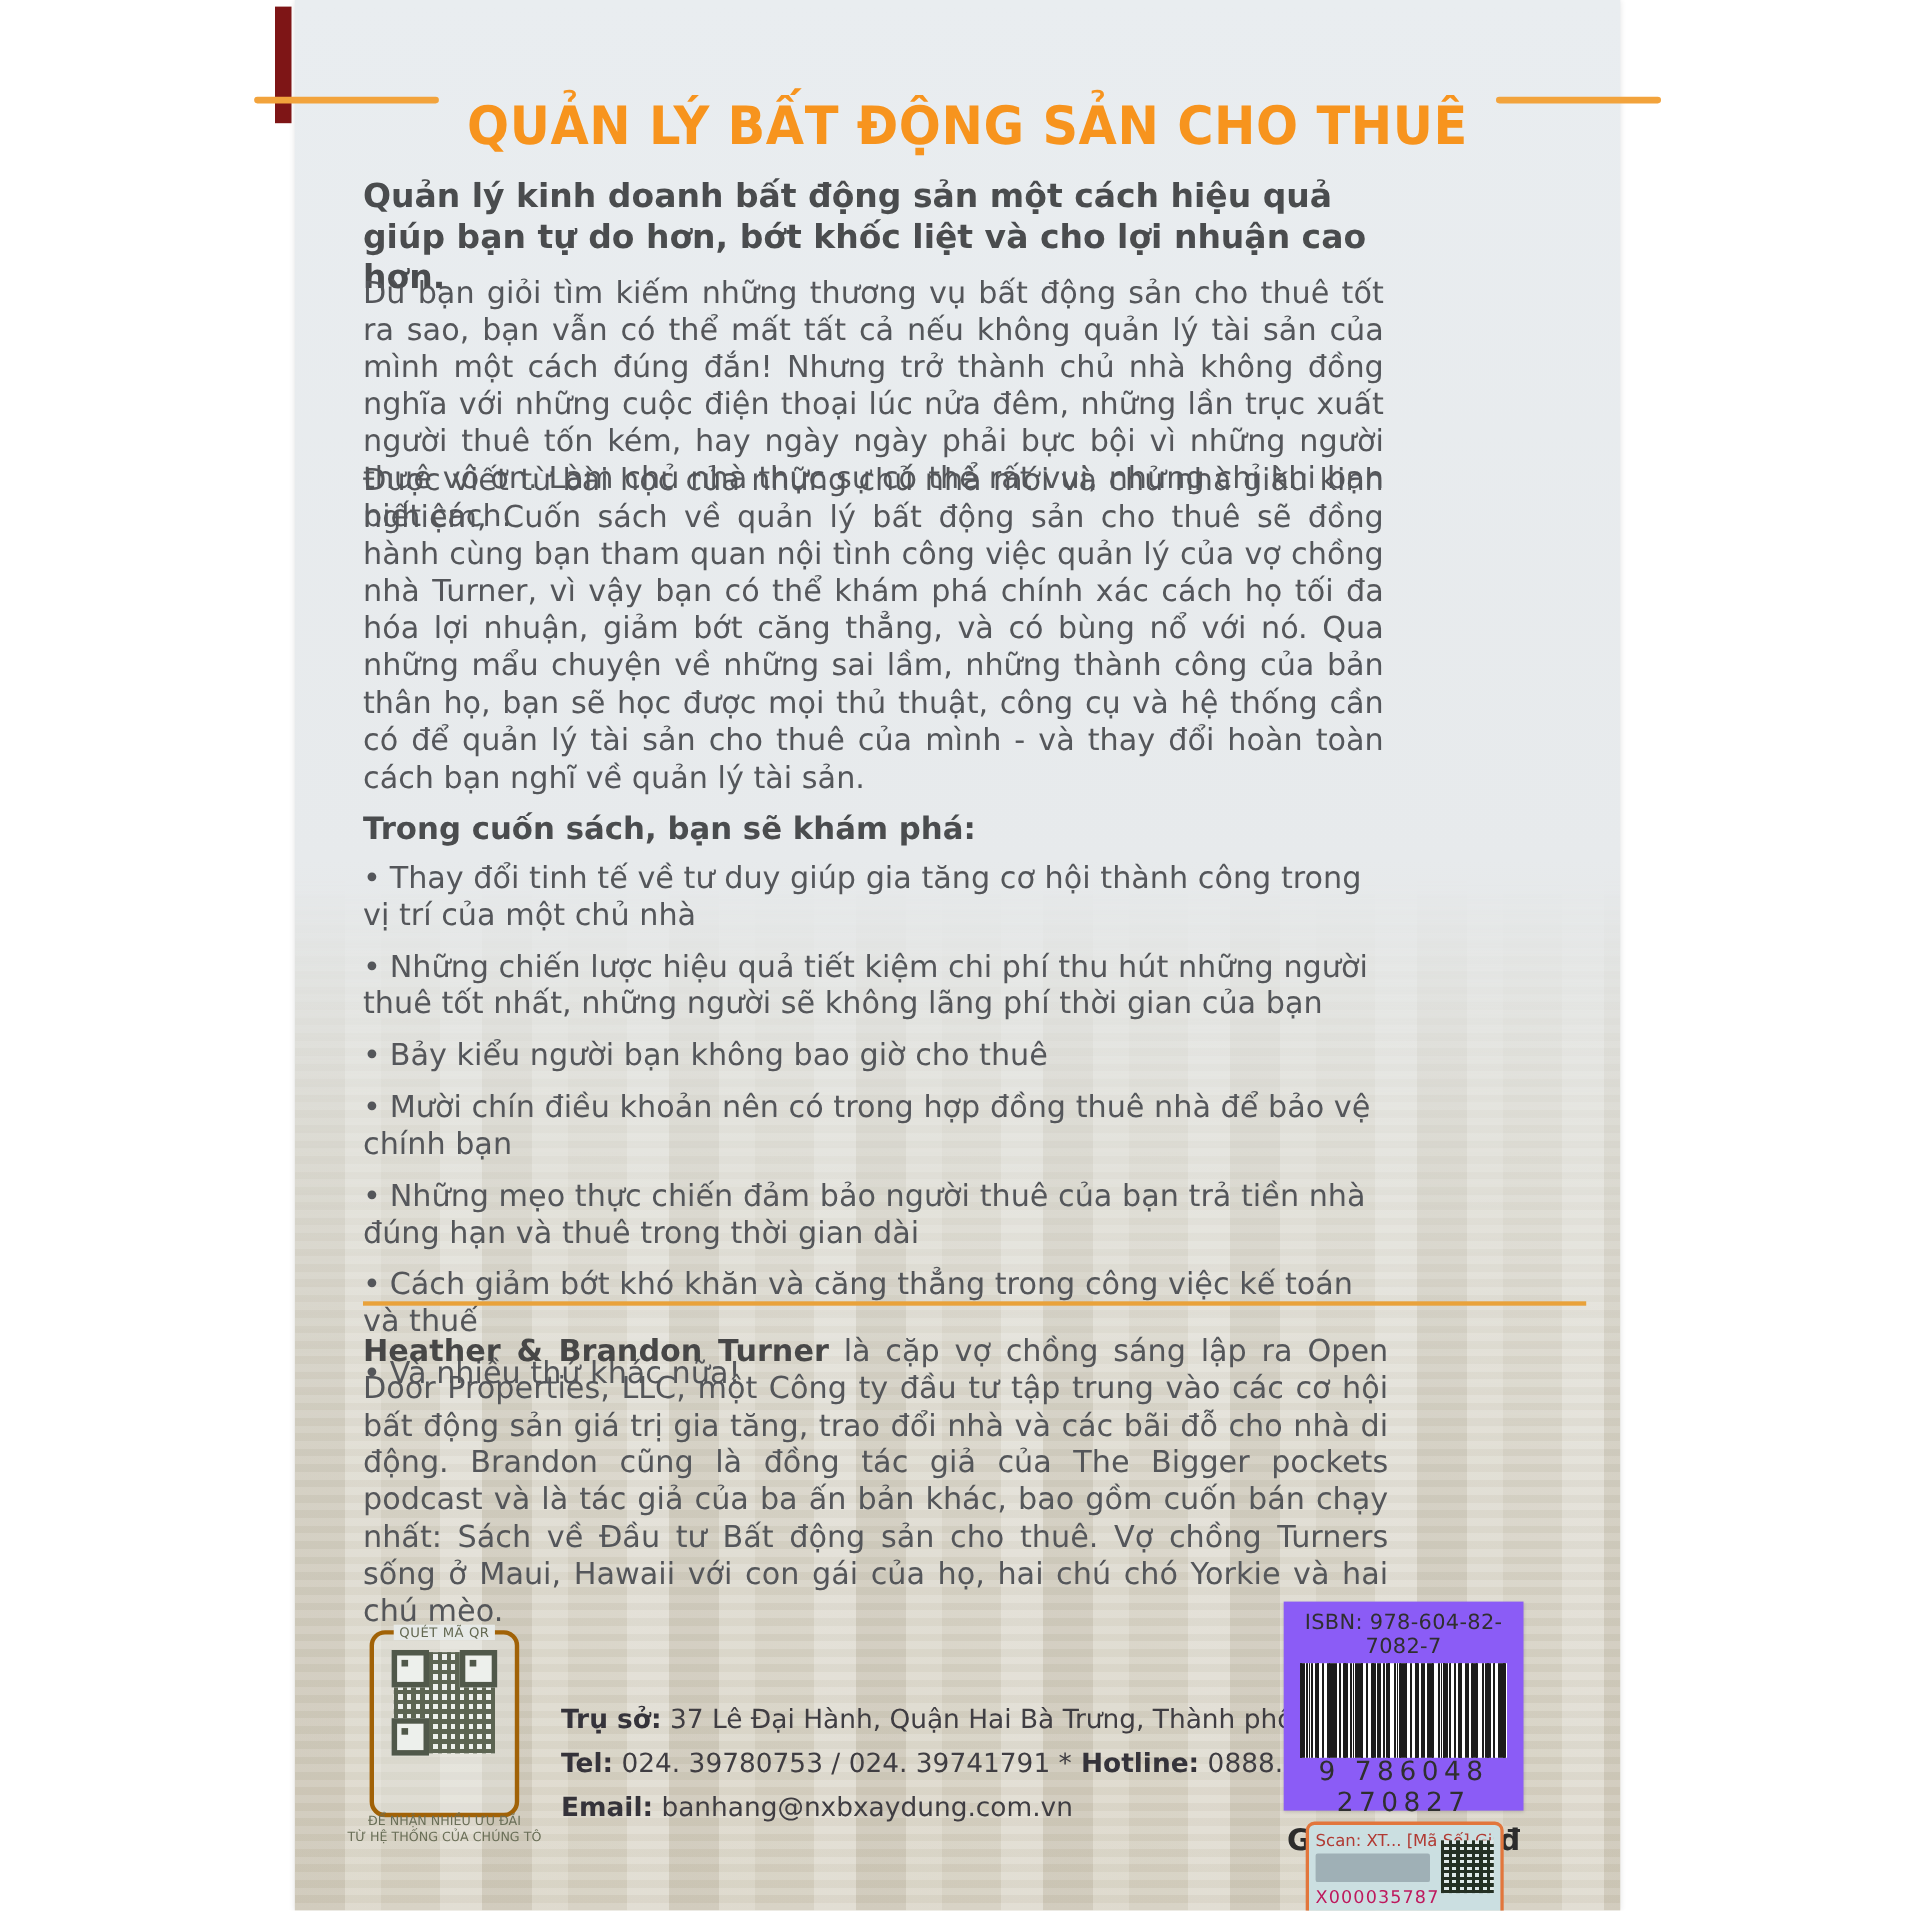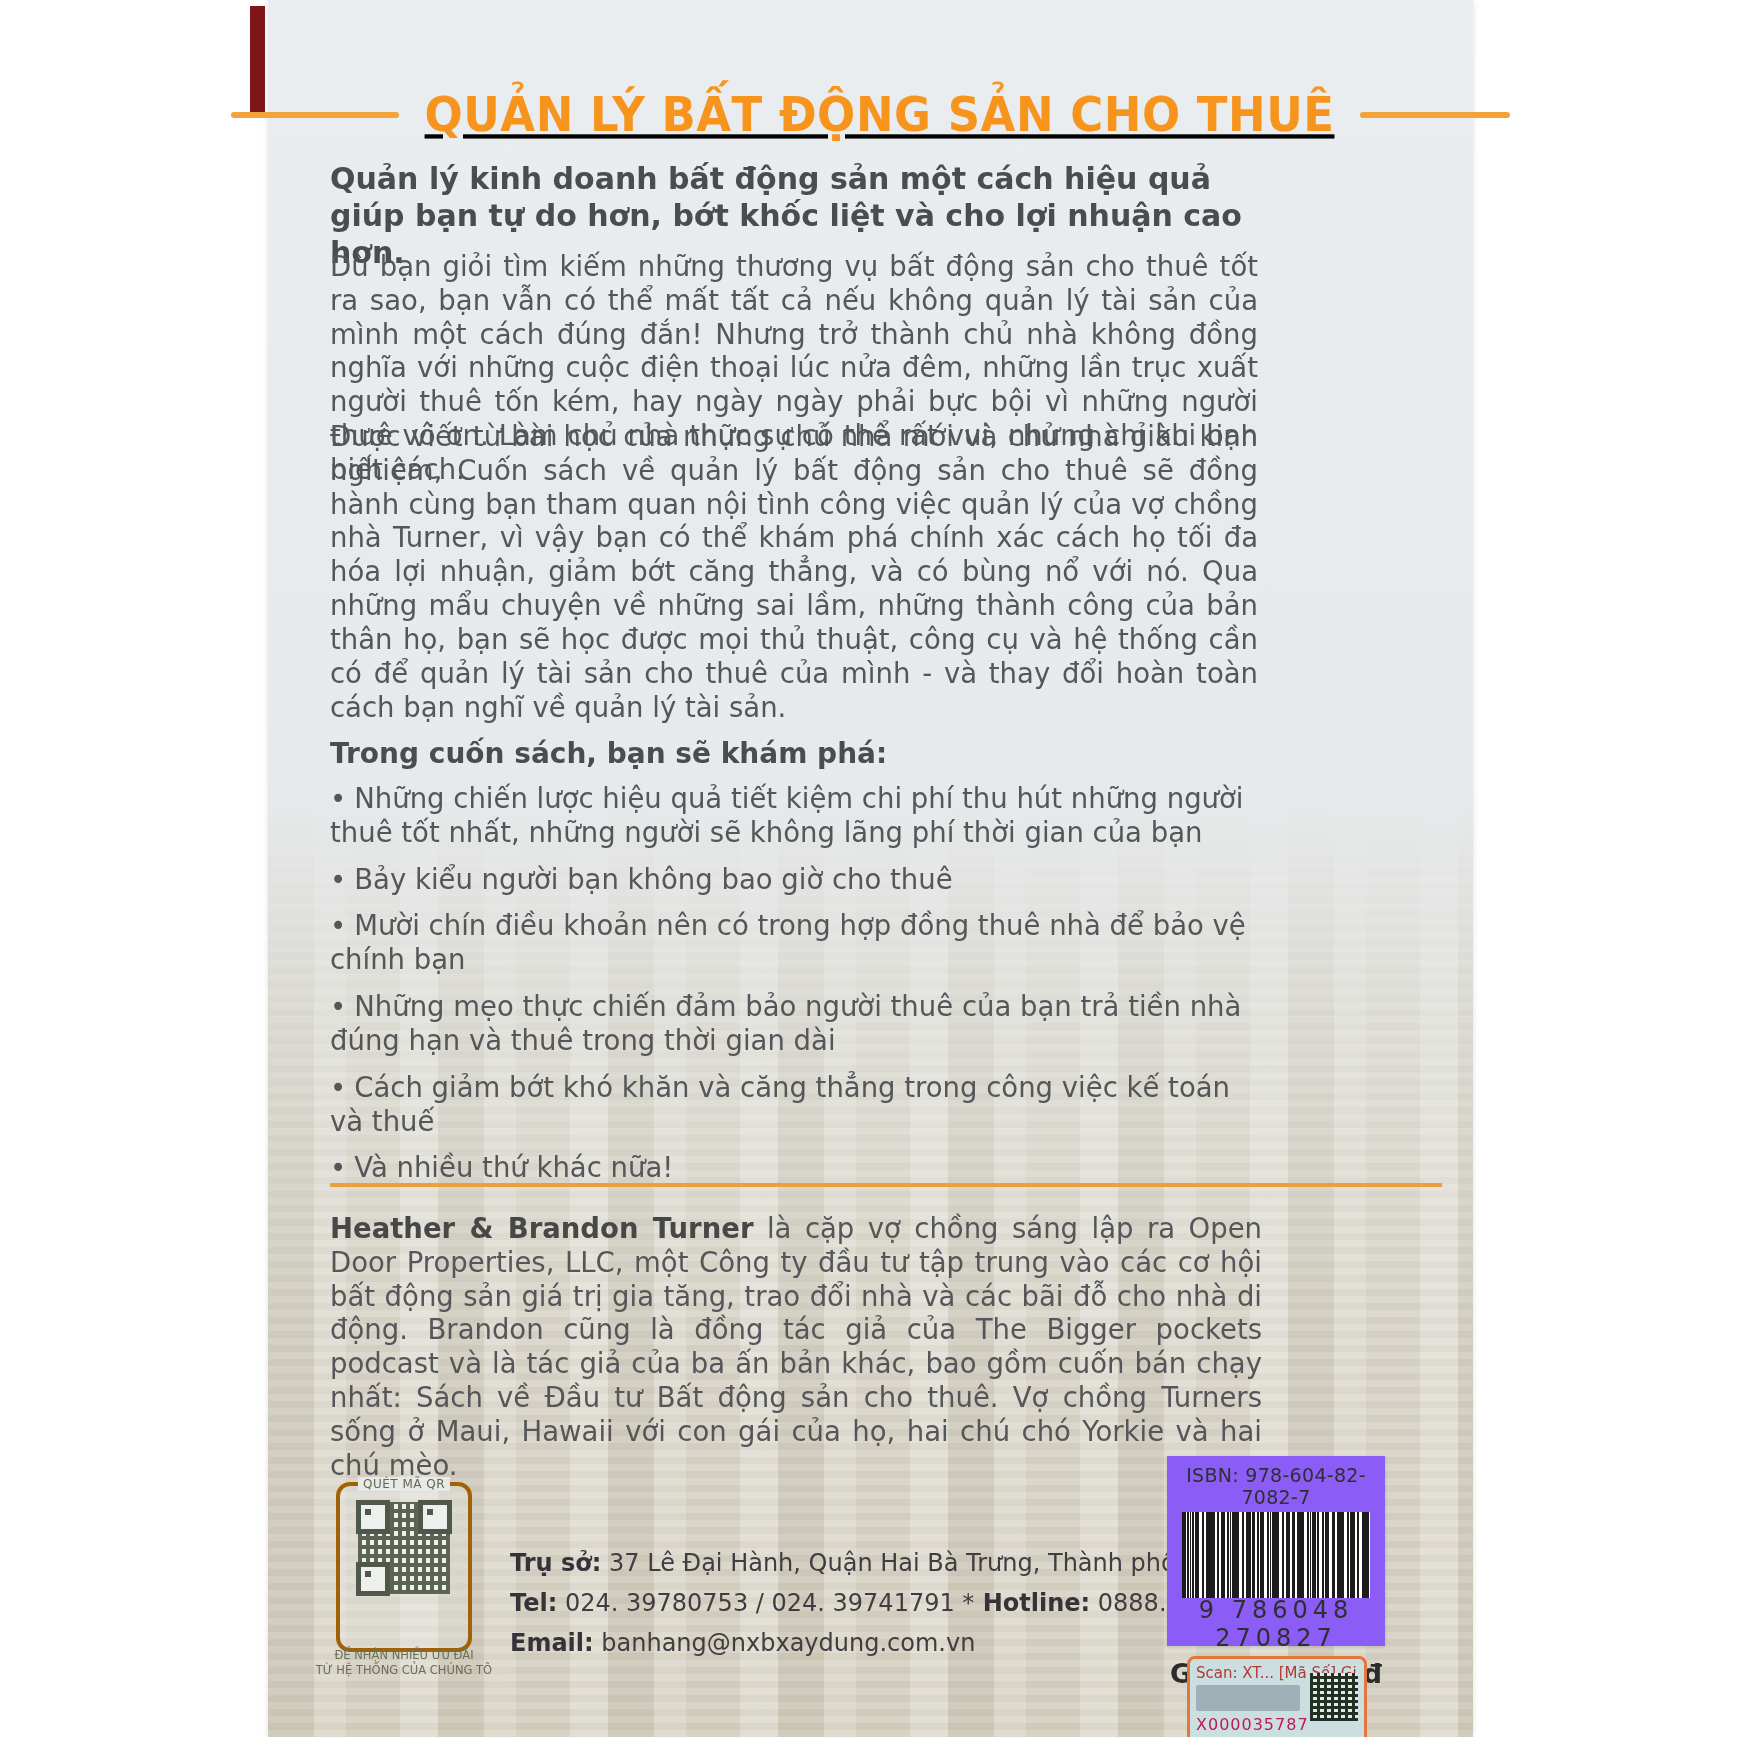--- a/index.html
+++ b/index.html
@@ -13,21 +13,21 @@
   .city{position:absolute;left:0;bottom:0;width:100%;height:54%;opacity:.55;
     background:
       repeating-linear-gradient(90deg, rgba(176,167,145,.45) 0 46px, rgba(228,224,212,.5) 46px 78px, rgba(198,191,172,.4) 78px 132px, rgba(238,236,229,.5) 132px 170px),
       repeating-linear-gradient(0deg, rgba(255,255,255,.35) 0 7px, rgba(140,132,112,.12) 7px 14px),
       linear-gradient(180deg,#e3ded1 0%,#cfc8b6 100%);
     -webkit-mask-image:linear-gradient(180deg,transparent 0%,rgba(0,0,0,.55) 22%,#000 55%);
     mask-image:linear-gradient(180deg,transparent 0%,rgba(0,0,0,.55) 22%,#000 55%);}
   .red-strip{position:absolute;left:250px;top:6px;width:15px;height:106px;background:#7e1516;}
 
   
-  .title-row{position:absolute;left:268px;top:88px;width:1205px;display:flex;align-items:center;justify-content:center;gap:26px;text-decoration:underline;}
+  .title-row{position:absolute;left:268px;top:88px;width:1205px;display:flex;align-items:flex-start;justify-content:center;gap:26px;}
   .title-dash{height:6px;background:#f2a33c;border-radius:3px;flex:0 0 auto;}
   .dash-l{width:168px;}
   .dash-r{width:150px;}
   .cover-title{color:#f7941e;font-size:45px;font-weight:800;letter-spacing:.5px;white-space:nowrap;transform:scaleY(1.07);}
 
   
   .textcol{position:absolute;left:330px;width:928px;color:#54565a;}
   .intro{top:160px;font-size:30px;font-weight:bold;color:#4a4c4e;line-height:1.24;}
   .para{font-size:27.5px;line-height:1.23;text-align:justify;}
   .p1{top:250px;}
@@ -98,20 +98,21 @@
     <div class="cover-title">QUẢN LÝ BẤT ĐỘNG SẢN CHO THUÊ</div>
     <div class="title-dash dash-r"></div>
   </div>
 
   <div class="textcol intro" style="position:absolute;">Quản lý kinh doanh bất động sản một cách hiệu quả giúp bạn tự do hơn, bớt khốc liệt và cho lợi nhuận cao hơn.</div>
   <div class="textcol para p1" style="position:absolute;">Dù bạn giỏi tìm kiếm những thương vụ bất động sản cho thuê tốt ra sao, bạn vẫn có thể mất tất cả nếu không quản lý tài sản của mình một cách đúng đắn! Nhưng trở thành chủ nhà không đồng nghĩa với những cuộc điện thoại lúc nửa đêm, những lần trục xuất người thuê tốn kém, hay ngày ngày phải bực bội vì những người thuê vô ơn. Làm chủ nhà thực sự có thể rất vui, nhưng chỉ khi bạn biết cách.</div>
   <div class="textcol para p2" style="position:absolute;">Được viết từ bài học của những chủ nhà mới và chủ nhà giàu kinh nghiệm, Cuốn sách về quản lý bất động sản cho thuê sẽ đồng hành cùng bạn tham quan nội tình công việc quản lý của vợ chồng nhà Turner, vì vậy bạn có thể khám phá chính xác cách họ tối đa hóa lợi nhuận, giảm bớt căng thẳng, và có bùng nổ với nó. Qua những mẩu chuyện về những sai lầm, những thành công của bản thân họ, bạn sẽ học được mọi thủ thuật, công cụ và hệ thống cần có để quản lý tài sản cho thuê của mình - và thay đổi hoàn toàn cách bạn nghĩ về quản lý tài sản.</div>
 
   <div class="textcol list-heading" style="position:absolute;">Trong cuốn sách, bạn sẽ khám phá:</div>
   <div class="textcol bullets" style="position:absolute;">
+    <div class="bullet-item"><span class="bullet-dot">•</span><span>Thay đổi tinh tế về tư duy giúp gia tăng cơ hội thành công trong vị trí của một chủ nhà</span></div>
     <div class="bullet-item"><span class="bullet-dot">•</span><span>Những chiến lược hiệu quả tiết kiệm chi phí thu hút những người thuê tốt nhất, những người sẽ không lãng phí thời gian của bạn</span></div>
     <div class="bullet-item"><span class="bullet-dot">•</span><span>Bảy kiểu người bạn không bao giờ cho thuê</span></div>
     <div class="bullet-item"><span class="bullet-dot">•</span><span>Mười chín điều khoản nên có trong hợp đồng thuê nhà để bảo vệ chính bạn</span></div>
     <div class="bullet-item"><span class="bullet-dot">•</span><span>Những mẹo thực chiến đảm bảo người thuê của bạn trả tiền nhà đúng hạn và thuê trong thời gian dài</span></div>
     <div class="bullet-item"><span class="bullet-dot">•</span><span>Cách giảm bớt khó khăn và căng thẳng trong công việc kế toán và thuế</span></div>
     <div class="bullet-item"><span class="bullet-dot">•</span><span>Và nhiều thứ khác nữa!</span></div>
   </div>
 
   <div class="divider"></div>
 

